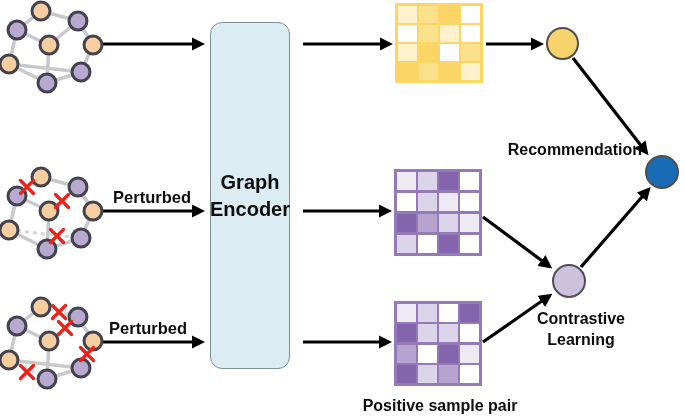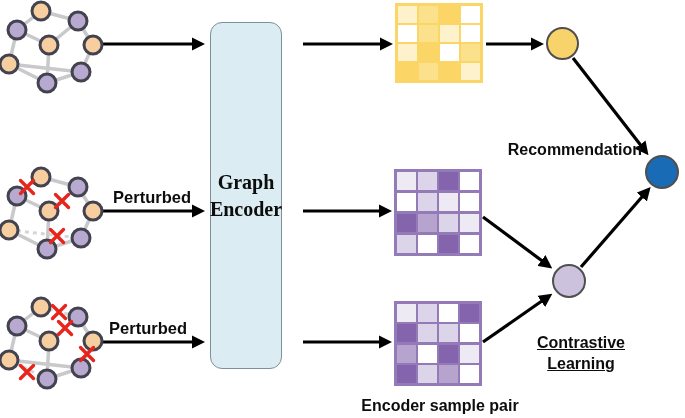--- a/index.html
+++ b/index.html
@@ -10,25 +10,24 @@
   svg{display:block;overflow:visible;}
   .overlay{position:absolute;left:0;top:0;z-index:1;}
   .graph{position:absolute;z-index:2;}
   .lbl{
     position:absolute;z-index:3;font-weight:700;text-align:center;
     font-size:16.5px;line-height:20px;letter-spacing:0px;
   }
   .cap{font-size:16px;line-height:20px;}
   .two-line{white-space:pre-line;}
   .encoder{
-    position:absolute;left:210px;top:22px;width:72px;height:347px;z-index:2;
+    position:absolute;left:210px;top:22px;width:80px;height:347px;z-index:2;
     border:1.6px solid #7E909B;border-radius:12px;
     display:flex;align-items:center;justify-content:center;
     box-sizing:border-box;
-    font-family:Liberation Serif, serif;
   }
   .encoder .enc-label{
     font-weight:700;font-size:20px;line-height:27px;text-align:center;white-space:pre-line;
   }
   .matrix{
     position:absolute;z-index:2;box-sizing:border-box;
     display:grid;grid-template-columns:repeat(4,1fr);grid-template-rows:repeat(4,1fr);
     gap:2.5px;padding:3px;
   }
   .matrix .cell{width:100%;height:100%;}
@@ -218,22 +217,22 @@
       <div class="cell" style="background-color: rgb(183, 164, 206);"></div>
       <div class="cell" style="background-color: rgb(255, 255, 255);"></div>
       <div class="cell" style="background-color: rgb(132, 101, 173);"></div>
       <div class="cell" style="background-color: rgb(238, 234, 244);"></div>
       <div class="cell" style="background-color: rgb(132, 101, 173);"></div>
       <div class="cell" style="background-color: rgb(220, 212, 232);"></div>
       <div class="cell" style="background-color: rgb(183, 164, 206);"></div>
       <div class="cell" style="background-color: rgb(255, 255, 255);"></div>
     </div>
 
-  <div class="lbl cap" style="left:355px;top:396px;width:170px;">Encoder sample pair</div>
+  <div class="lbl cap" style="left:355px;top:396px;width:170px;">Positive sample pair</div>
   <div class="lbl cap" style="left:500px;top:140px;width:142px;text-align:right;">Recommendation</div>
-  <div class="lbl cap two-line" style="left:511px;top:332px;width:140px;line-height:21px;text-decoration:underline;">Contrastive
+  <div class="lbl cap two-line" style="left:511px;top:308px;width:140px;line-height:21px;">Contrastive
 Learning</div>
 
   <div class="circle" id="node-representation" style="background-color: rgb(248, 210, 106);"></div>
   <div class="circle" id="node-recommendation" style="background-color: rgb(26, 107, 181);"></div>
   <div class="circle" id="node-contrastive" style="background-color: rgb(204, 194, 222);"></div>
 
 </div>
 
 </body></html>

